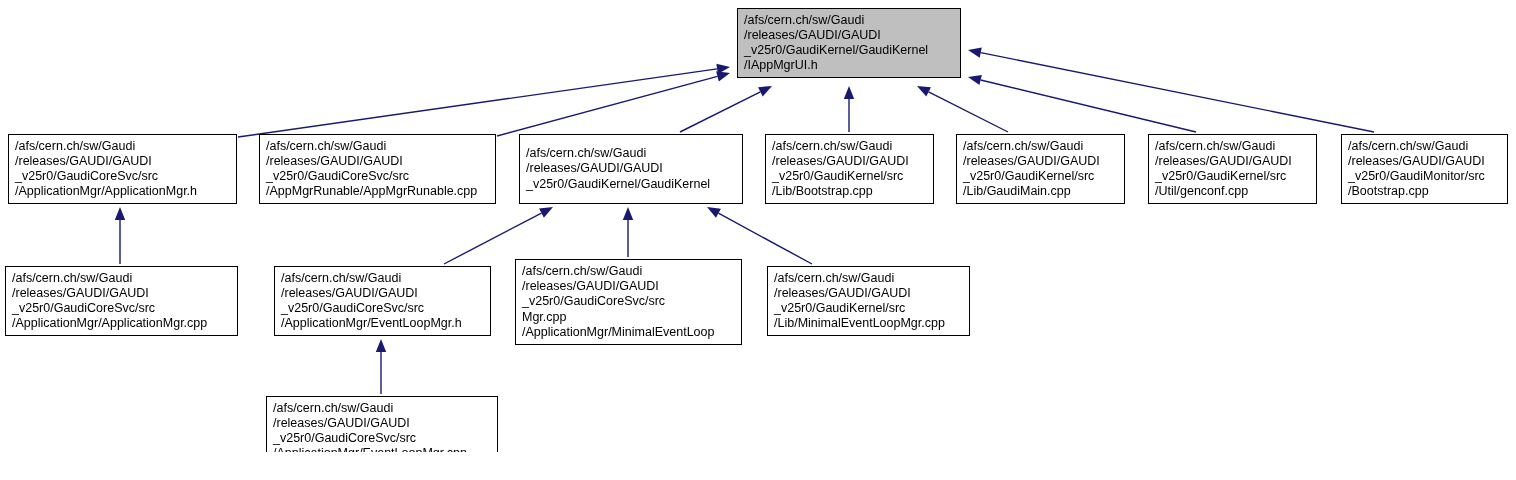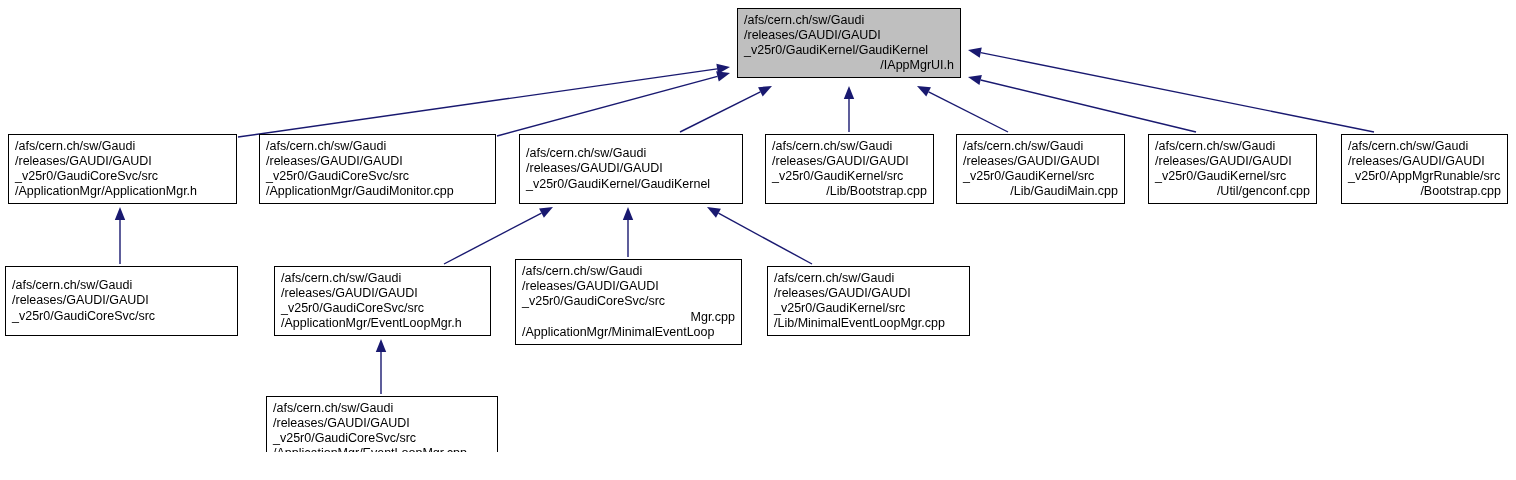--- a/index.html
+++ b/index.html
@@ -40,21 +40,21 @@
     z-index: 2;
   }
   .node.root {
     background: #bfbfbf;
     border: 1px solid #000000;
   }
   .node .ln {
     display: block;
   }
   .node .ln.c {
-    text-align: right;
+    text-align: left;
   }
 </style>
 </head>
 <body>
 
 <div id="canvas">
   <svg id="edges" width="1516" height="480" viewBox="0 0 1516 480">
       <g>
         <line x1="238" y1="137" x2="717.1296122938288" y2="68.83115272242274" stroke="#191970" stroke-width="1.4"></line>
         <polygon points="730,67 717.8620733827979,73.97930780489123 716.3971512048597,63.682997639954245" fill="#191970"></polygon>
@@ -99,24 +99,24 @@
         <line x1="812" y1="264" x2="718.425094611654" y2="213.20219421775505" stroke="#191970" stroke-width="1.4"></line>
         <polygon points="707,207 720.9059722987561,208.63215637309344 715.9442169245519,217.77223206241666" fill="#191970"></polygon>
       </g>
       <g>
         <line x1="381" y1="394" x2="381" y2="352" stroke="#191970" stroke-width="1.4"></line>
         <polygon points="381,339 386.2,352 375.8,352" fill="#191970"></polygon>
       </g>
     </svg>
 <div class="node root" style="left: 737px; top: 8px; width: 224px; height: 70px; background: rgb(191, 191, 191);"><span class="ln">/afs/cern.ch/sw/Gaudi</span><span class="ln">/releases/GAUDI/GAUDI</span><span class="ln">_v25r0/GaudiKernel/GaudiKernel</span><span class="ln c">/IAppMgrUI.h</span></div>
     <div class="node" style="left: 8px; top: 134px; width: 229px; height: 70px;"><span class="ln">/afs/cern.ch/sw/Gaudi</span><span class="ln">/releases/GAUDI/GAUDI</span><span class="ln">_v25r0/GaudiCoreSvc/src</span><span class="ln">/ApplicationMgr/ApplicationMgr.h</span></div>
-    <div class="node" style="left: 259px; top: 134px; width: 237px; height: 70px;"><span class="ln">/afs/cern.ch/sw/Gaudi</span><span class="ln">/releases/GAUDI/GAUDI</span><span class="ln">_v25r0/GaudiCoreSvc/src</span><span class="ln">/ApplicationMgr/GaudiMonitor.cpp</span></div>
+    <div class="node" style="left: 259px; top: 134px; width: 237px; height: 70px;"><span class="ln">/afs/cern.ch/sw/Gaudi</span><span class="ln">/releases/GAUDI/GAUDI</span><span class="ln">_v25r0/GaudiCoreSvc/src</span><span class="ln">/AppMgrRunable/AppMgrRunable.cpp</span></div>
     <div class="node" style="left: 519px; top: 134px; width: 224px; height: 70px;"><span class="ln">/afs/cern.ch/sw/Gaudi</span><span class="ln">/releases/GAUDI/GAUDI</span><span class="ln">_v25r0/GaudiKernel/GaudiKernel</span></div>
     <div class="node" style="left: 765px; top: 134px; width: 169px; height: 70px;"><span class="ln">/afs/cern.ch/sw/Gaudi</span><span class="ln">/releases/GAUDI/GAUDI</span><span class="ln">_v25r0/GaudiKernel/src</span><span class="ln c">/Lib/Bootstrap.cpp</span></div>
     <div class="node" style="left: 956px; top: 134px; width: 169px; height: 70px;"><span class="ln">/afs/cern.ch/sw/Gaudi</span><span class="ln">/releases/GAUDI/GAUDI</span><span class="ln">_v25r0/GaudiKernel/src</span><span class="ln c">/Lib/GaudiMain.cpp</span></div>
     <div class="node" style="left: 1148px; top: 134px; width: 169px; height: 70px;"><span class="ln">/afs/cern.ch/sw/Gaudi</span><span class="ln">/releases/GAUDI/GAUDI</span><span class="ln">_v25r0/GaudiKernel/src</span><span class="ln c">/Util/genconf.cpp</span></div>
-    <div class="node" style="left: 1341px; top: 134px; width: 167px; height: 70px;"><span class="ln">/afs/cern.ch/sw/Gaudi</span><span class="ln">/releases/GAUDI/GAUDI</span><span class="ln">_v25r0/AppMgrRunable/src</span><span class="ln c">/Bootstrap.cpp</span></div>
-    <div class="node" style="left: 5px; top: 266px; width: 233px; height: 70px;"><span class="ln">/afs/cern.ch/sw/Gaudi</span><span class="ln">/releases/GAUDI/GAUDI</span><span class="ln">_v25r0/GaudiCoreSvc/src</span></div>
+    <div class="node" style="left: 1341px; top: 134px; width: 167px; height: 70px;"><span class="ln">/afs/cern.ch/sw/Gaudi</span><span class="ln">/releases/GAUDI/GAUDI</span><span class="ln">_v25r0/GaudiMonitor/src</span><span class="ln c">/Bootstrap.cpp</span></div>
+    <div class="node" style="left: 5px; top: 266px; width: 233px; height: 70px;"><span class="ln">/afs/cern.ch/sw/Gaudi</span><span class="ln">/releases/GAUDI/GAUDI</span><span class="ln">_v25r0/GaudiCoreSvc/src</span><span class="ln">/ApplicationMgr/ApplicationMgr.cpp</span></div>
     <div class="node" style="left: 274px; top: 266px; width: 217px; height: 70px;"><span class="ln">/afs/cern.ch/sw/Gaudi</span><span class="ln">/releases/GAUDI/GAUDI</span><span class="ln">_v25r0/GaudiCoreSvc/src</span><span class="ln">/ApplicationMgr/EventLoopMgr.h</span></div>
     <div class="node" style="left: 515px; top: 259px; width: 227px; height: 86px;"><span class="ln">/afs/cern.ch/sw/Gaudi</span><span class="ln">/releases/GAUDI/GAUDI</span><span class="ln">_v25r0/GaudiCoreSvc/src</span><span class="ln c">Mgr.cpp</span><span class="ln">/ApplicationMgr/MinimalEventLoop</span></div>
     <div class="node" style="left: 767px; top: 266px; width: 203px; height: 70px;"><span class="ln">/afs/cern.ch/sw/Gaudi</span><span class="ln">/releases/GAUDI/GAUDI</span><span class="ln">_v25r0/GaudiKernel/src</span><span class="ln">/Lib/MinimalEventLoopMgr.cpp</span></div>
     <div class="node" style="left: 266px; top: 396px; width: 232px; height: 70px;"><span class="ln">/afs/cern.ch/sw/Gaudi</span><span class="ln">/releases/GAUDI/GAUDI</span><span class="ln">_v25r0/GaudiCoreSvc/src</span><span class="ln">/ApplicationMgr/EventLoopMgr.cpp</span></div>
   </div>
 
 </body></html>

